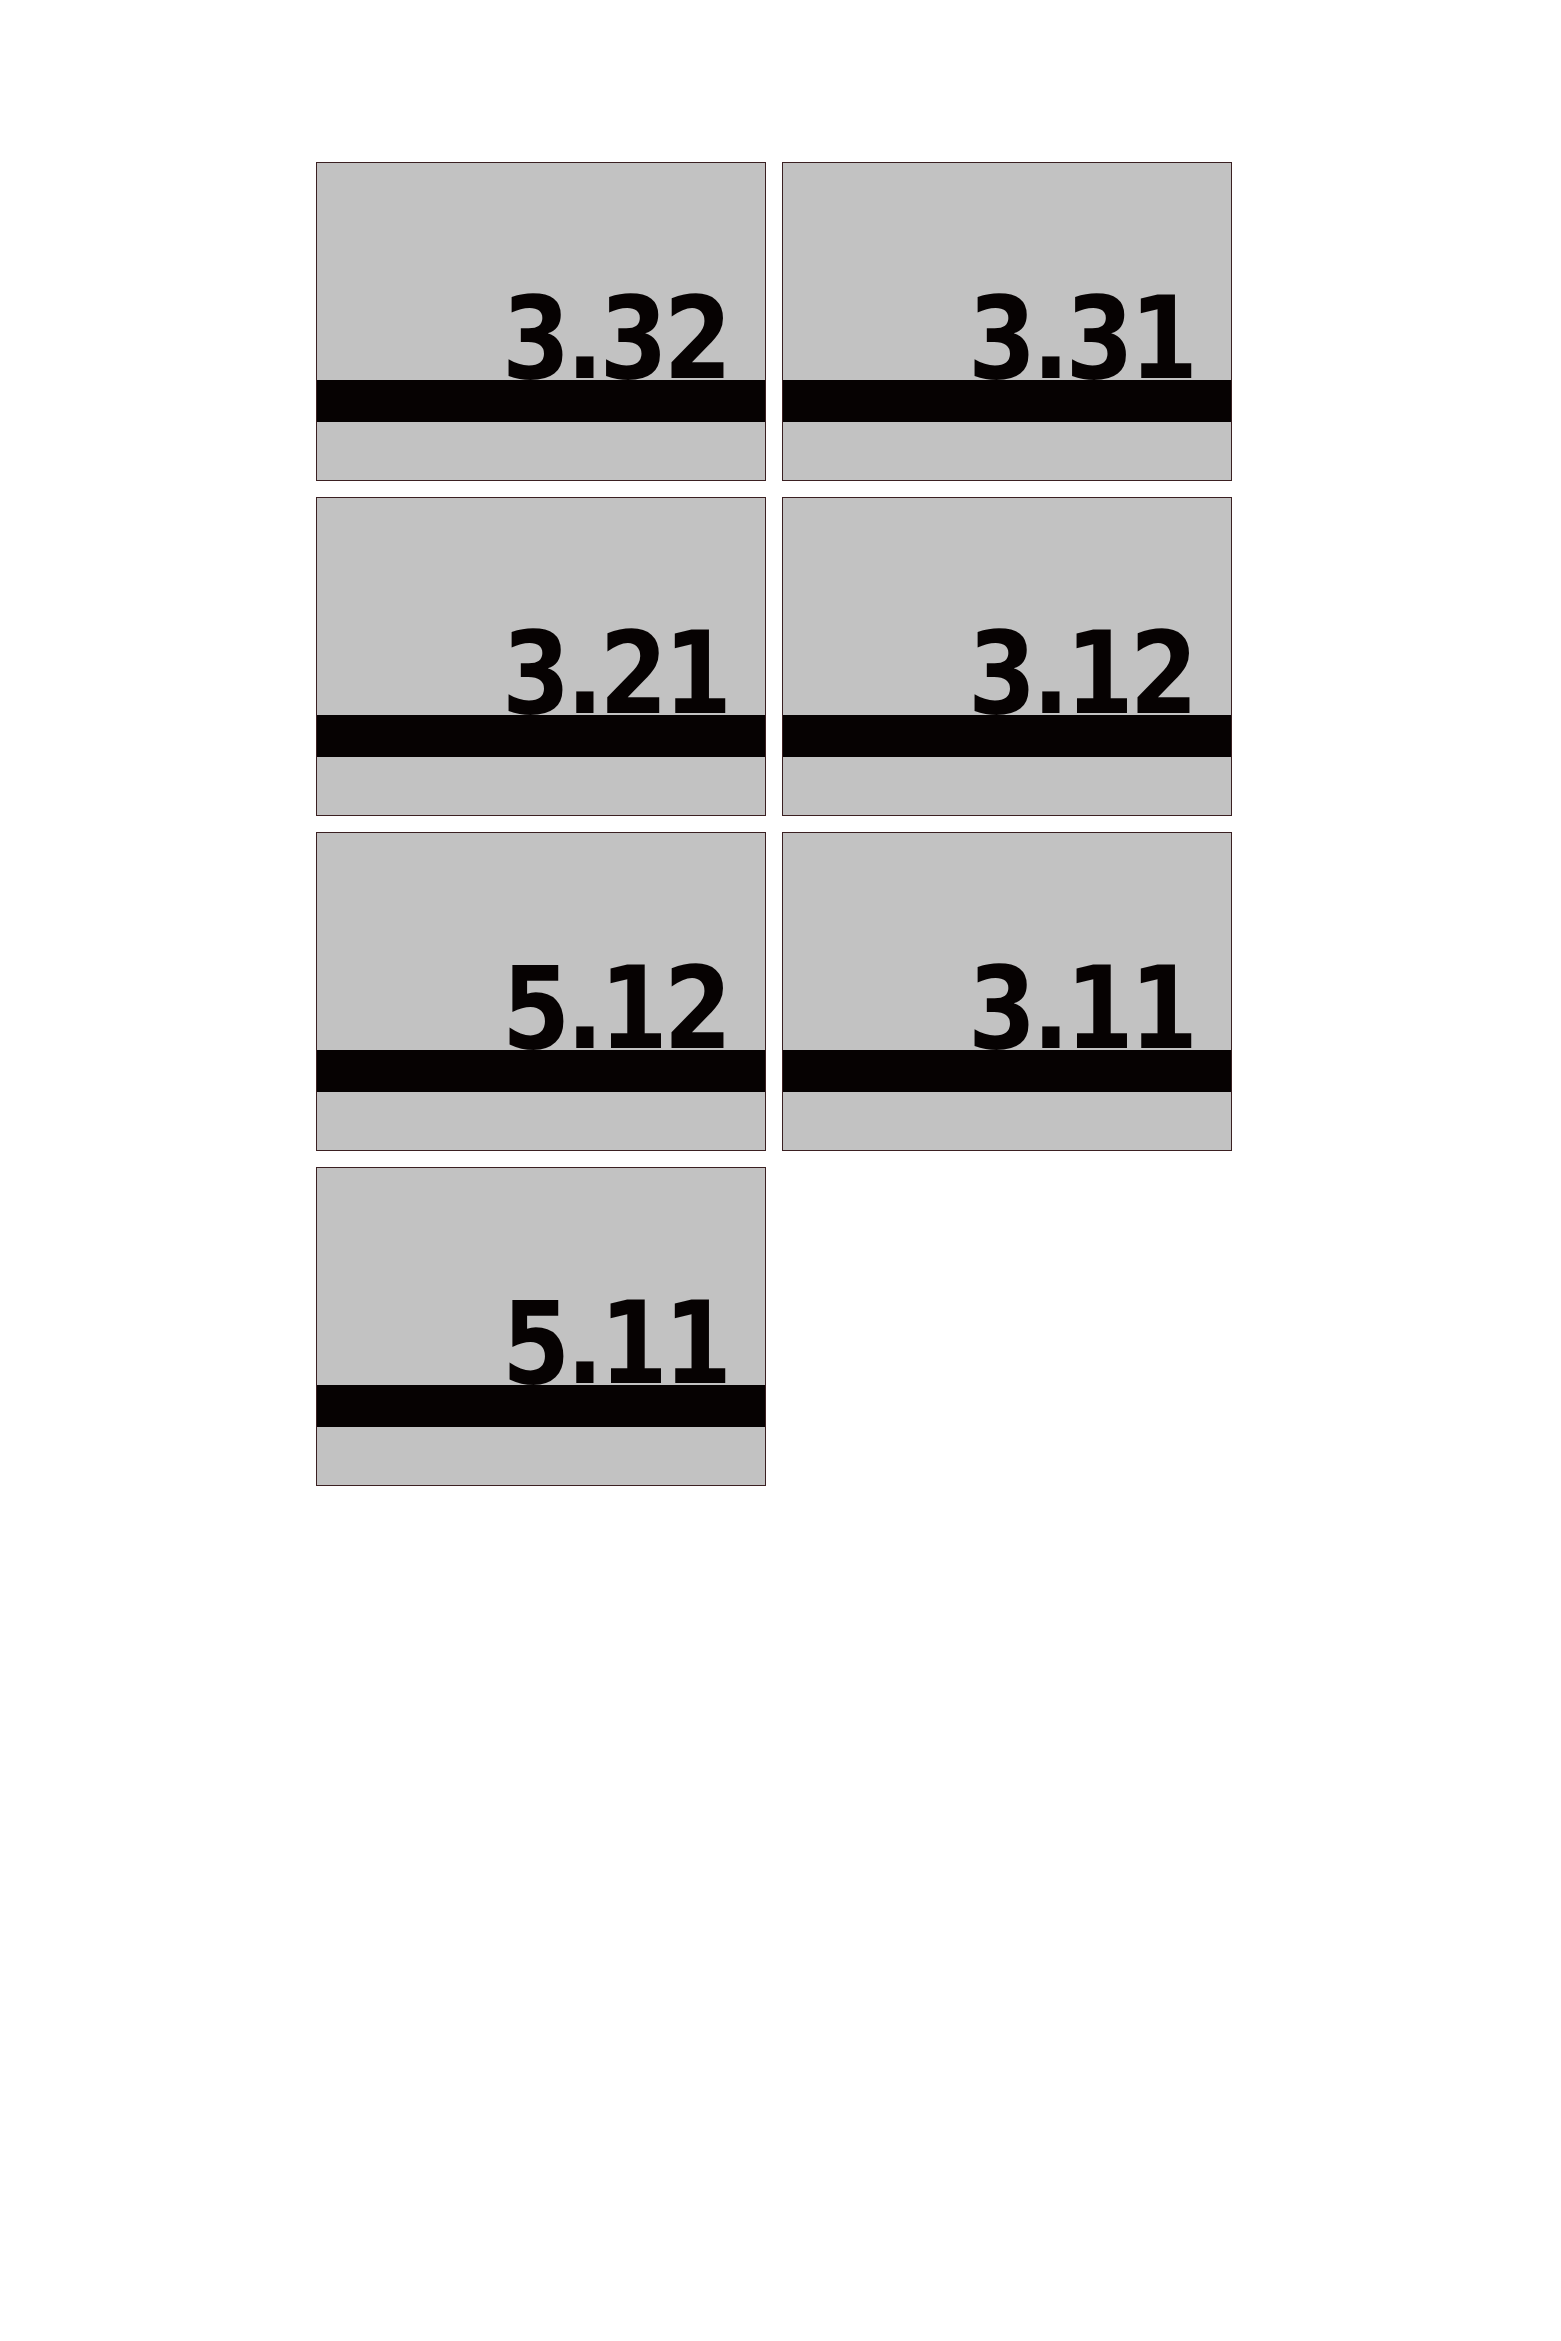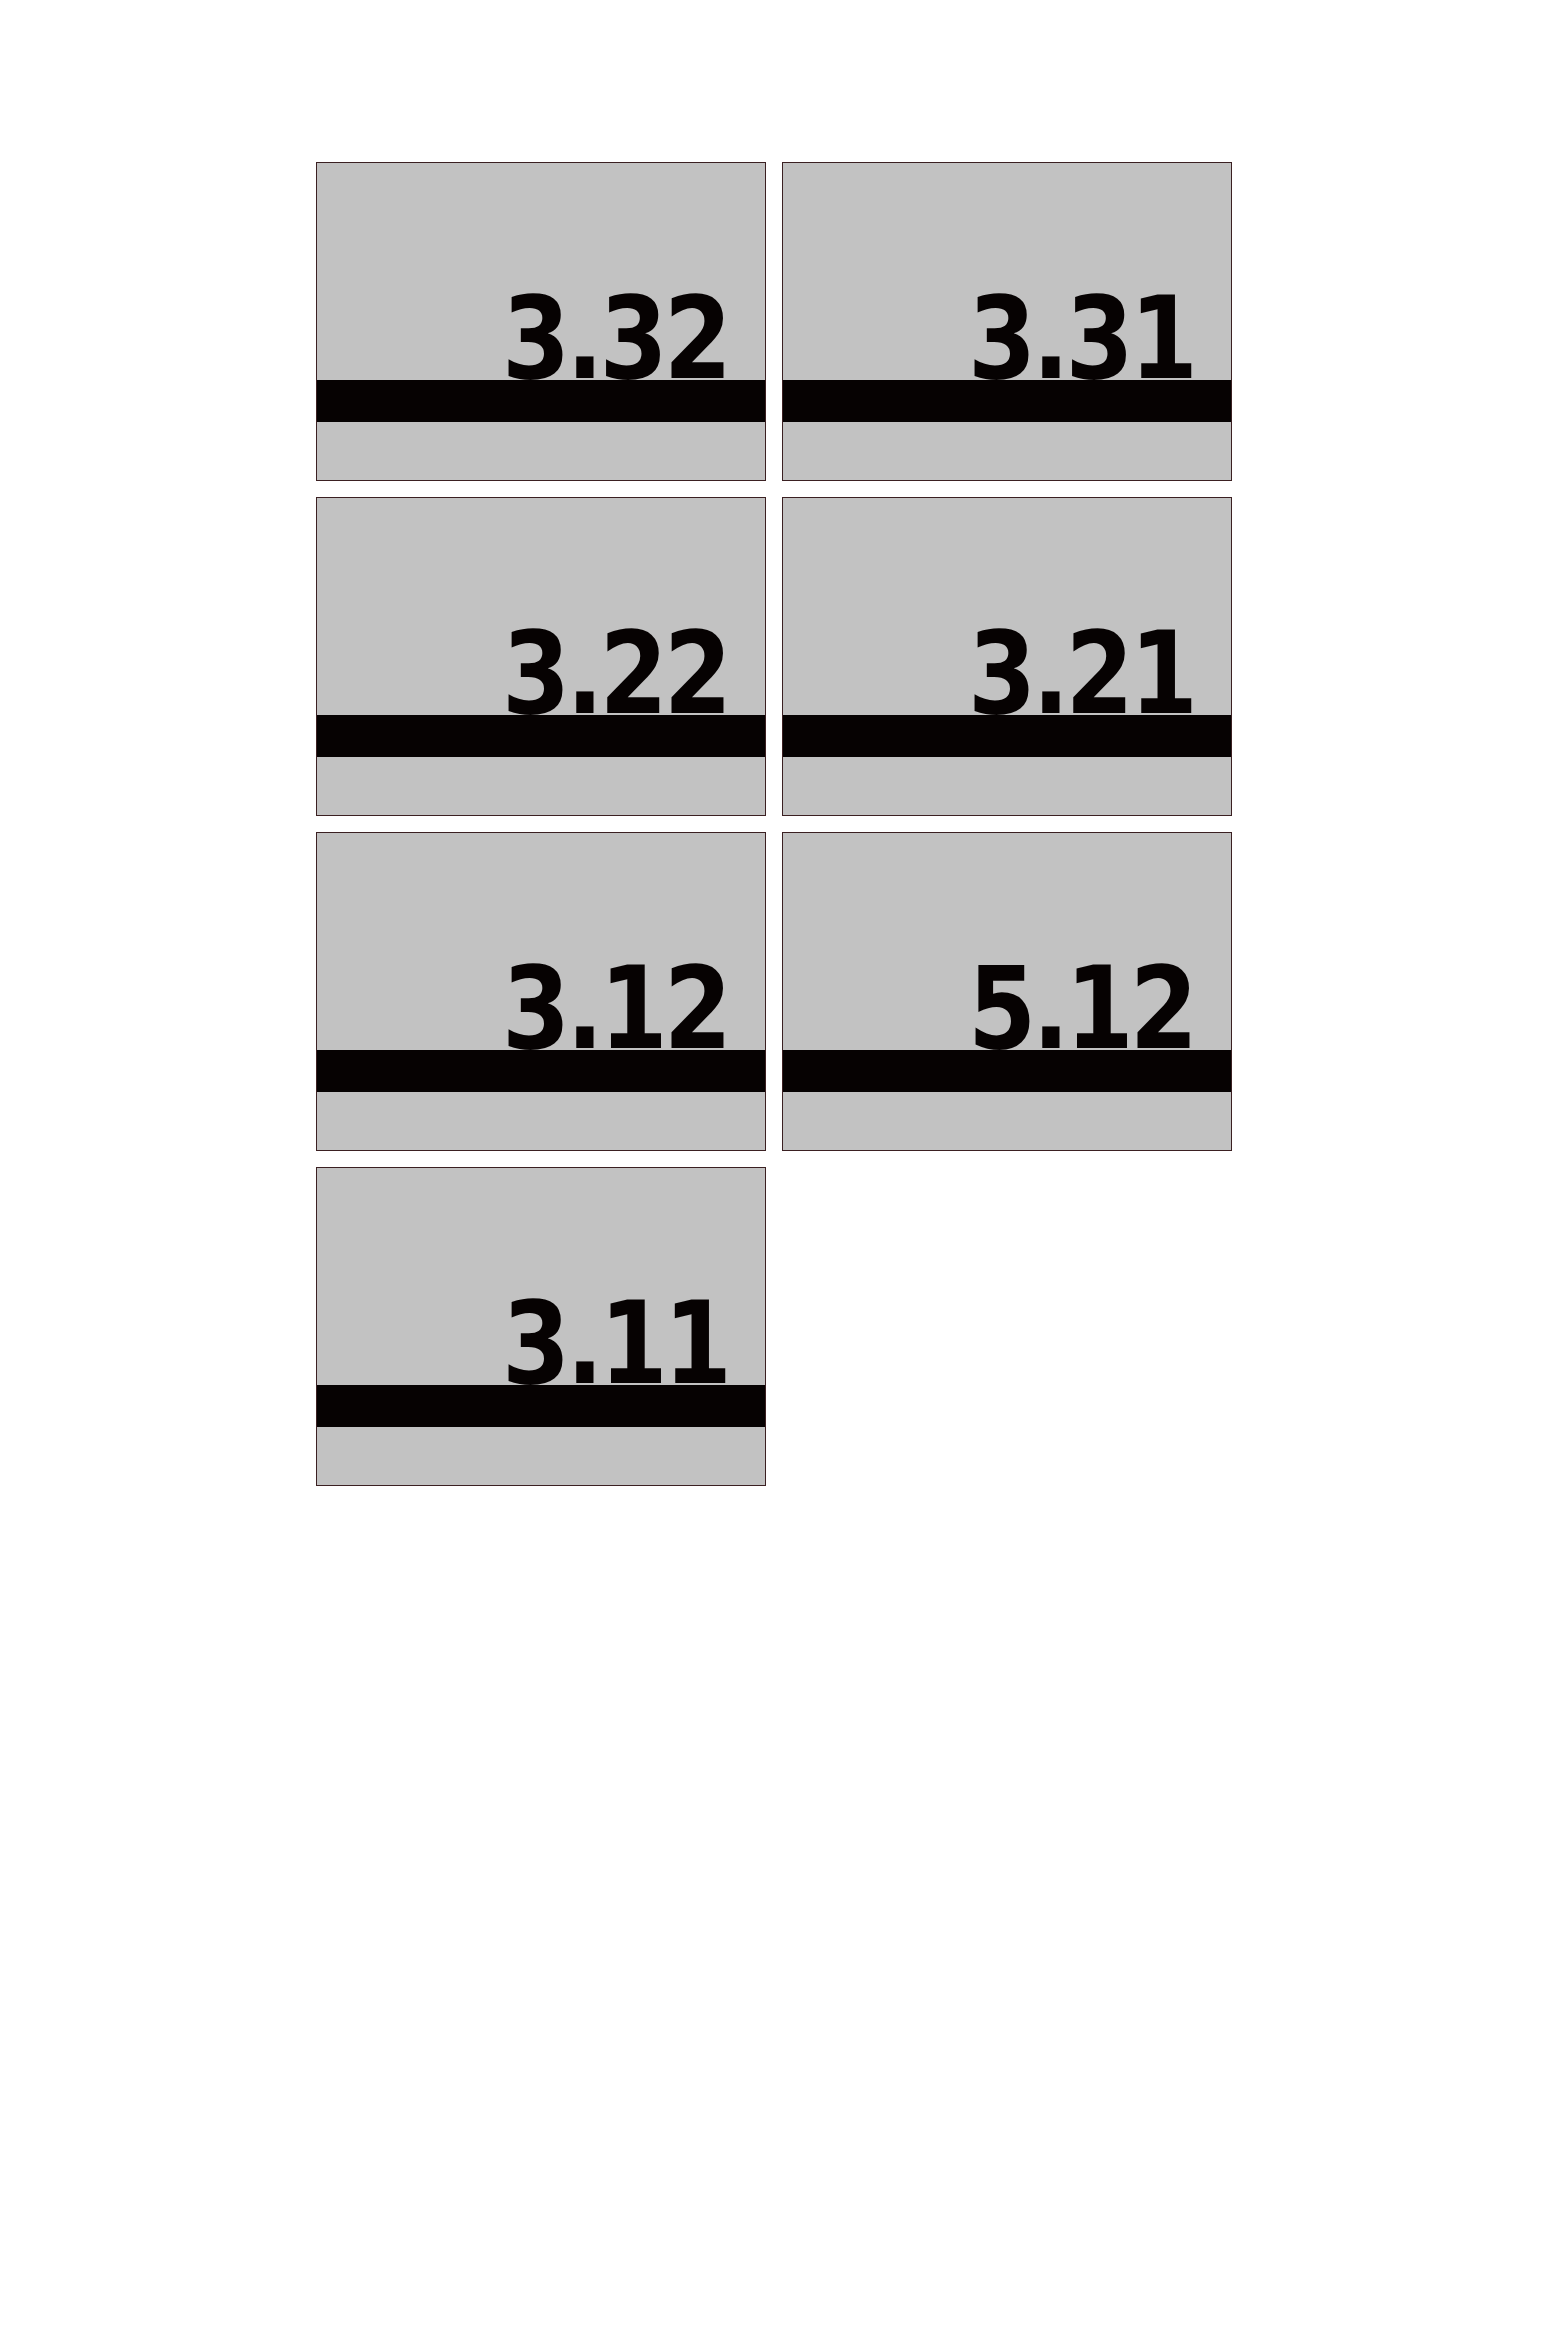--- a/index.html
+++ b/index.html
@@ -84,24 +84,20 @@
     <div class="card-value">3.32</div>
   </div>
 
 
   <div class="card">
     <div class="card-bar"></div>
     <div class="card-value">3.31</div>
   </div>
 
 
-  <div class="card">
-    <div class="card-bar"></div>
-    <div class="card-value">3.22</div>
-  </div>
 
 
   <div class="card">
     <div class="card-bar"></div>
     <div class="card-value">3.21</div>
   </div>
 
 
   <div class="card">
     <div class="card-bar"></div>
@@ -111,15 +107,19 @@
   <div class="card">
     <div class="card-bar"></div>
     <div class="card-value">5.12</div>
   </div>
 
   <div class="card">
     <div class="card-bar"></div>
     <div class="card-value">3.11</div>
   </div>
 
+  <div class="card">
+    <div class="card-bar"></div>
+    <div class="card-value">5.11</div>
+  </div>
 
 </div>
 
 
 </body></html>

